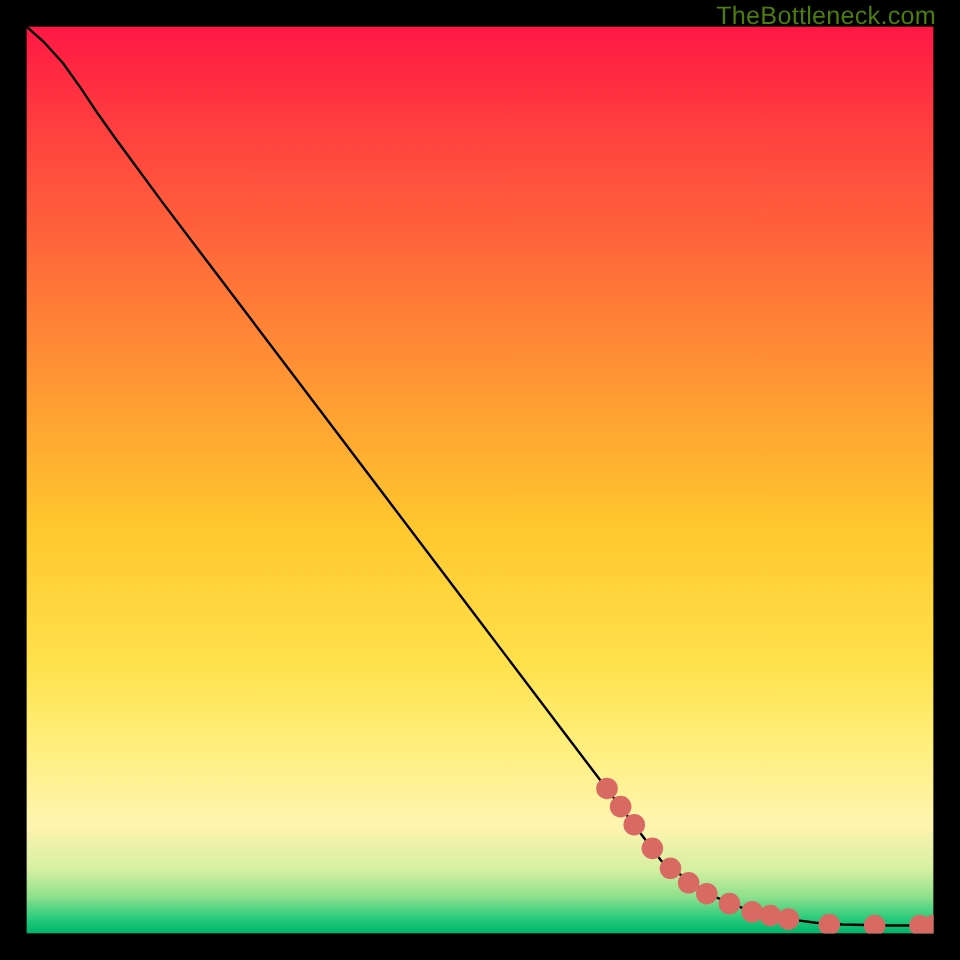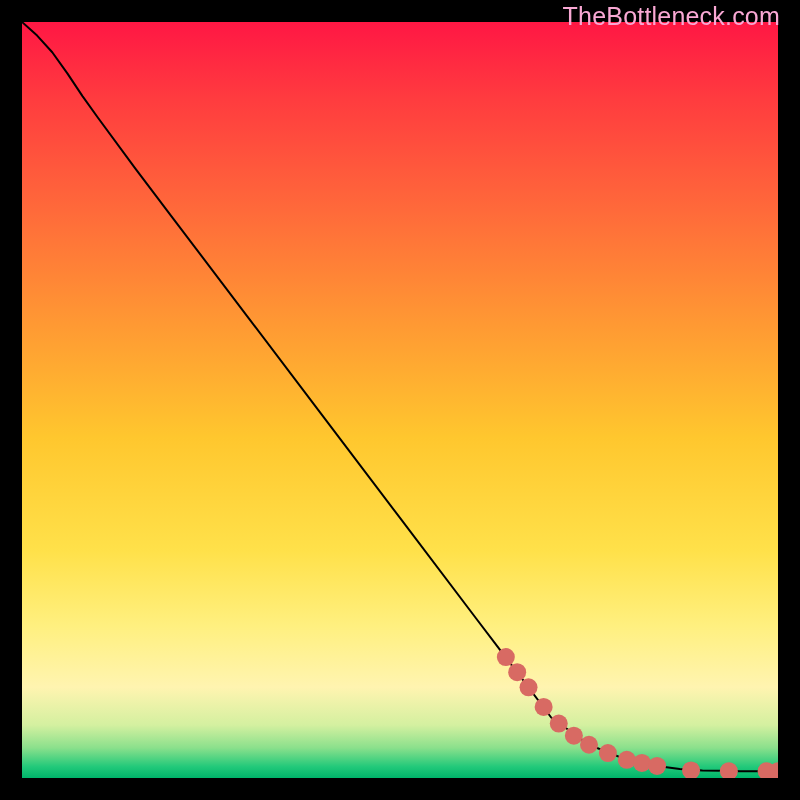--- a/index.html
+++ b/index.html
@@ -26,22 +26,22 @@
   }
   .plot svg {
     display: block;
     width: 756px;
     height: 756px;
   }
   .watermark {
     position: absolute;
     top: 2px;
     right: 20px;
-    color: #f9a8d4;
-    font-size: 25px;
+    color: #4d7c0f;
+    font-size: 21px;
     font-weight: 400;
     letter-spacing: 0.2px;
   }
 </style>
 </head>
 <body>
 
 <div class="frame">
   <div class="plot">
     <svg id="chart-svg" viewBox="0 0 756 756">

